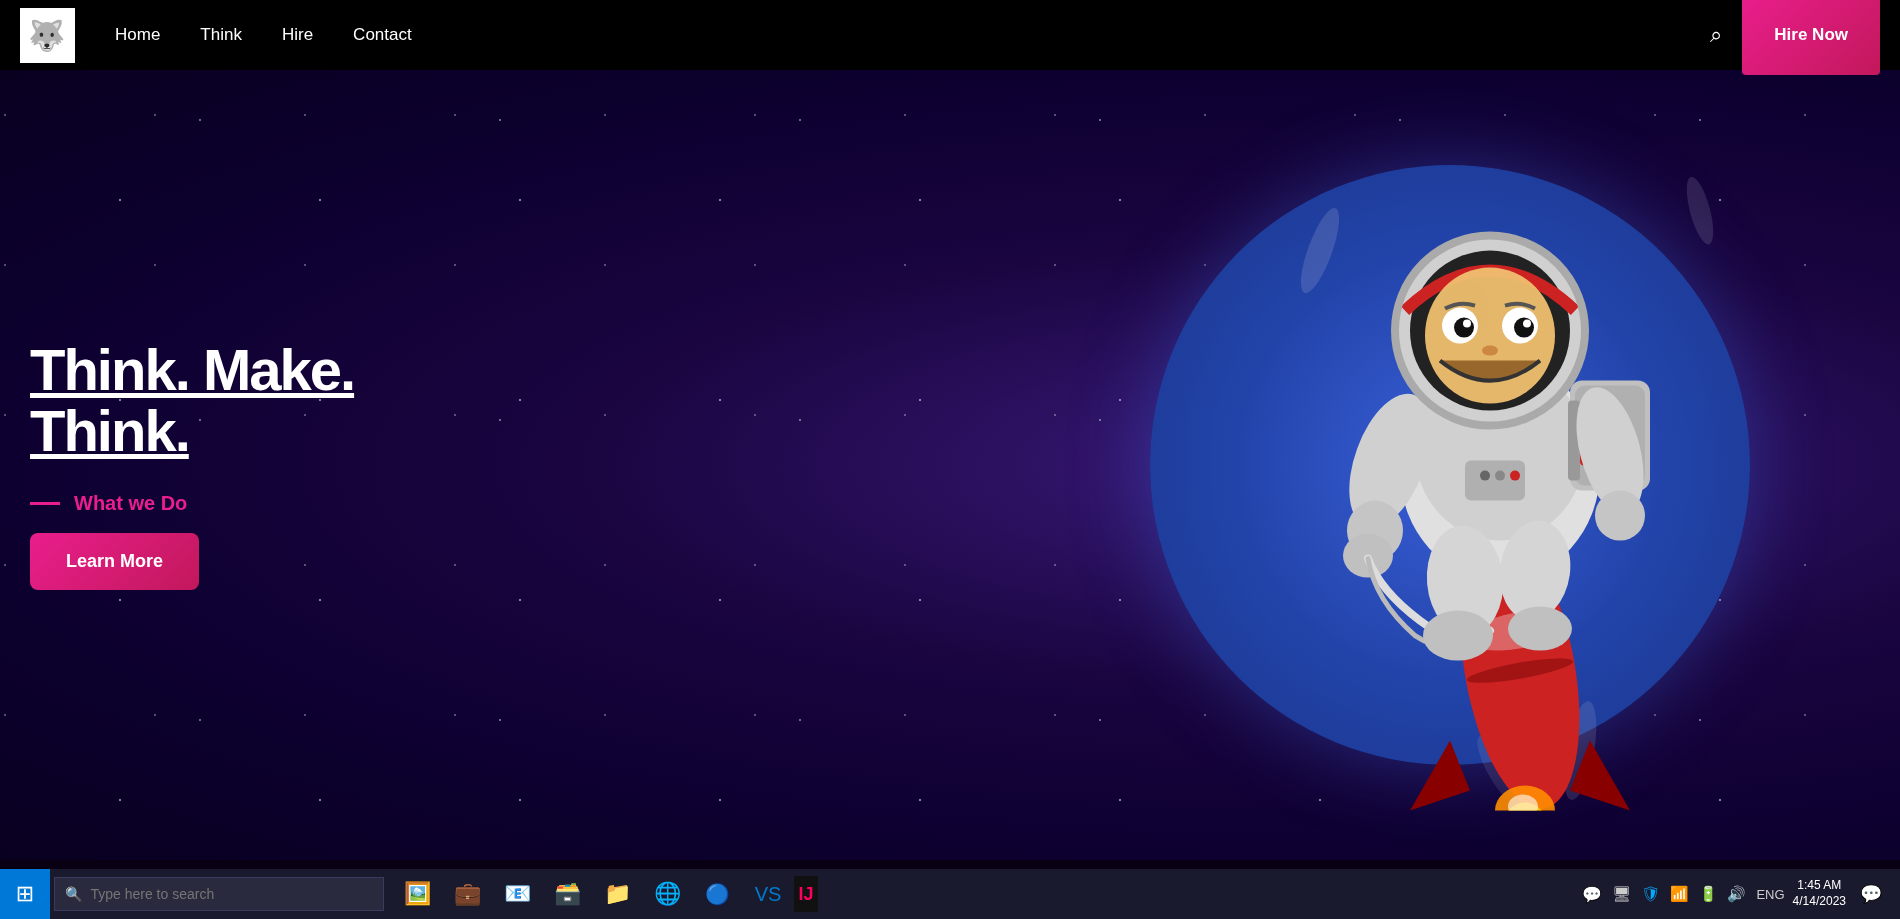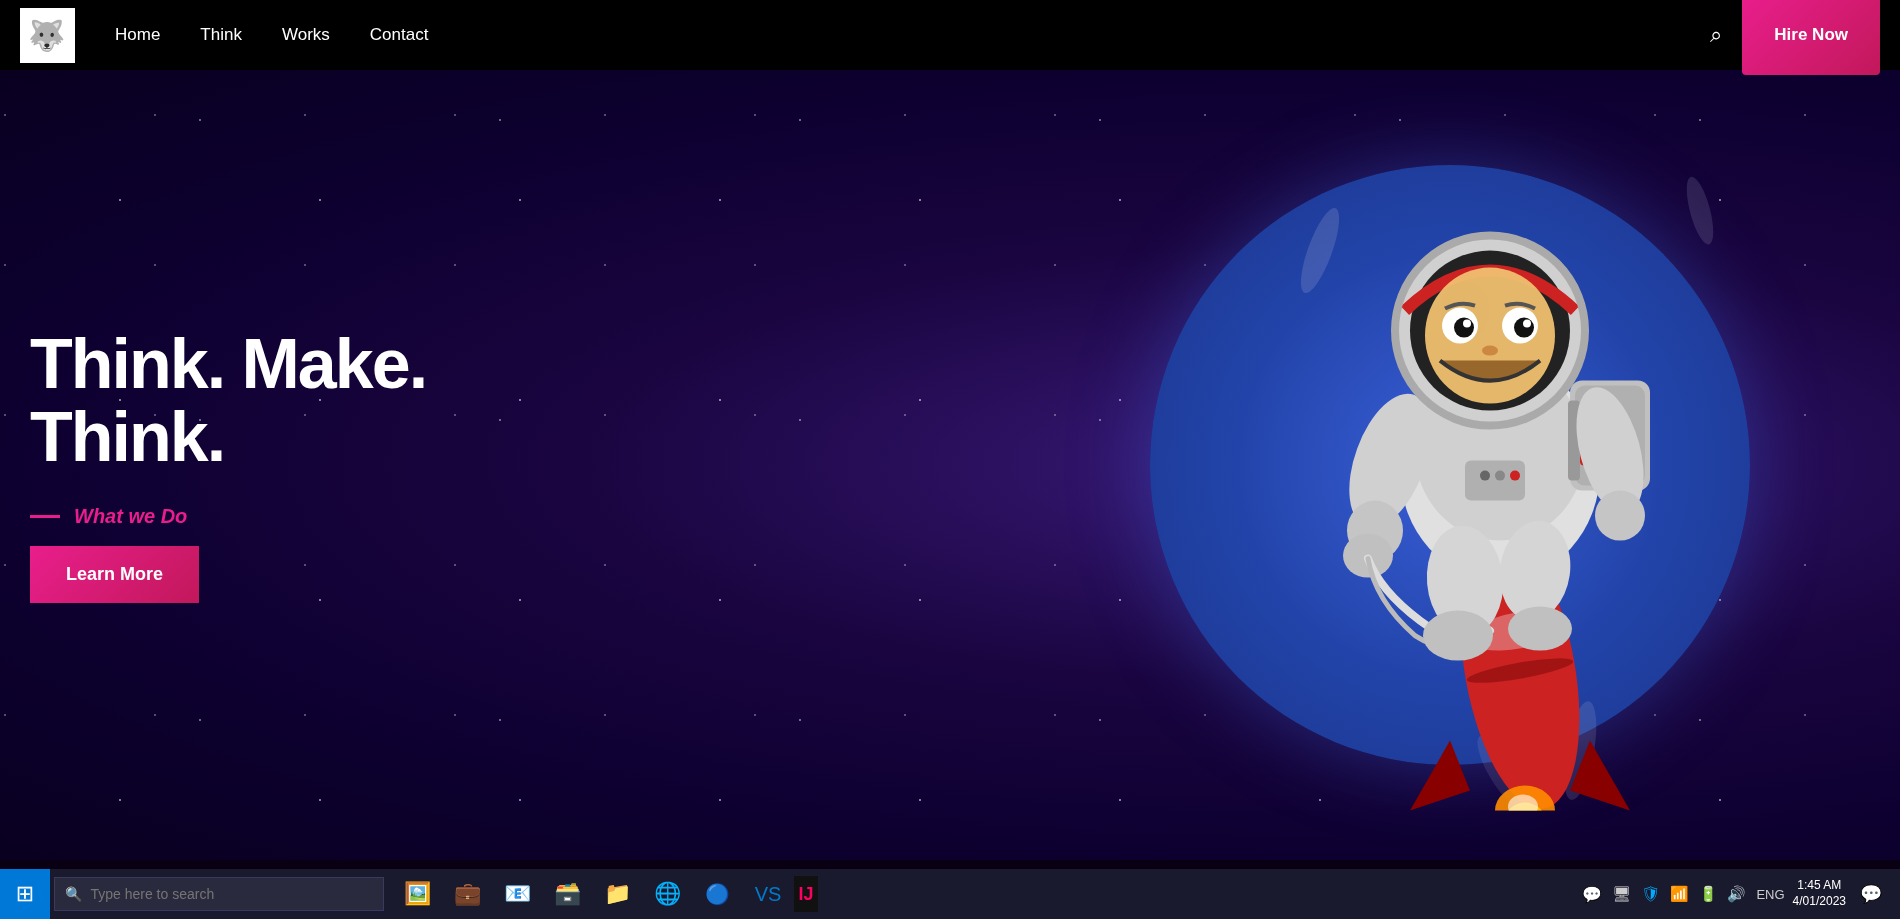--- a/index.html
+++ b/index.html
@@ -89,63 +89,63 @@
     }
 
     .hero-content {
       position: relative;
       z-index: 10;
       padding: 0 0 0 30px;
       max-width: 650px;
     }
 
     .hero-title {
-      font-size: 70px;
+      font-size: 58px;
       font-weight: 900;
       color: #fff;
       line-height: 1.05;
       letter-spacing: -2px;
       margin-bottom: 30px;
+      text-decoration: underline;
     }
 
     .what-we-do {
       display: flex;
       align-items: center;
       gap: 14px;
       margin-bottom: 18px;
     }
     .what-line {
       width: 30px;
       height: 3px;
       background: #e91e8c;
     }
     .what-text {
       color: #e91e8c;
       font-size: 20px;
       font-weight: 700;
-      font-style: italic;
     }
 
     .hero-desc {
       color: #ccc;
       font-size: 20px;
       line-height: 1.5;
       margin-bottom: 35px;
       max-width: 560px;
     }
 
     .learn-more-btn {
       background: linear-gradient(135deg, #e91e8c, #c2185b);
       color: #fff;
       border: none;
       padding: 18px 36px;
       font-size: 18px;
       font-weight: 600;
       cursor: pointer;
-      border-radius: 0;
+      border-radius: 8px;
     }
 
     
     .hero-image {
       position: absolute;
       right: 0;
       top: 50%;
       transform: translateY(-50%);
       width: 900px;
       height: 780px;
@@ -277,21 +277,21 @@
 </head>
 <body>
 
 <nav class="navbar">
   <div class="logo-box">
     <span class="logo-wolf">🐺</span>
   </div>
   <div class="nav-links">
     <a href="#">Home</a>
     <a href="#">Think</a>
-    <a href="#">Works</a>
+    <a href="#">Hire</a>
     <a href="#">Contact</a>
   </div>
   <div class="nav-right">
     <button class="search-icon-btn">⌕</button>
     <button class="hire-btn">Hire Now</button>
   </div>
 </nav>
 
 <section class="hero">
   <div class="hero-content">
@@ -424,17 +424,17 @@
       <span style="font-size:16px; color:#7289da;">💬</span>
       <span style="font-size:15px;">🖥</span>
       <span style="font-size:15px; color:#0af;">🛡</span>
       <span style="font-size:15px;">📶</span>
       <span style="font-size:15px;">🔋</span>
       <span style="font-size:15px;">🔊</span>
       <span style="font-size:13px;">ENG</span>
     </div>
     <div class="clock">
       <div>1:45 AM</div>
-      <div>4/01/2023</div>
+      <div>4/14/2023</div>
     </div>
     <div class="notification-btn">💬</div>
   </div>
 </div>
 
 </body></html>

